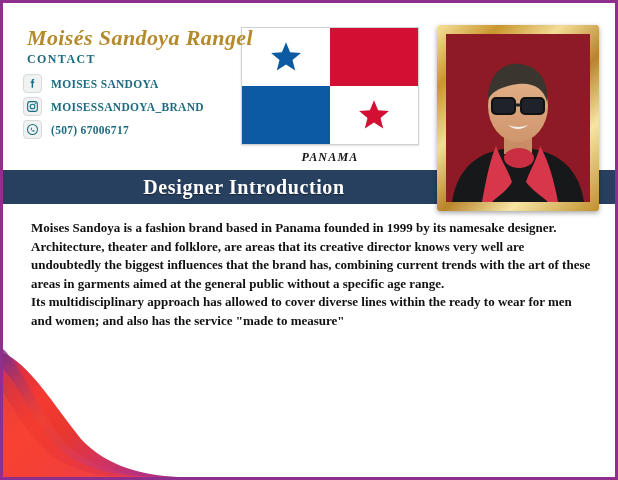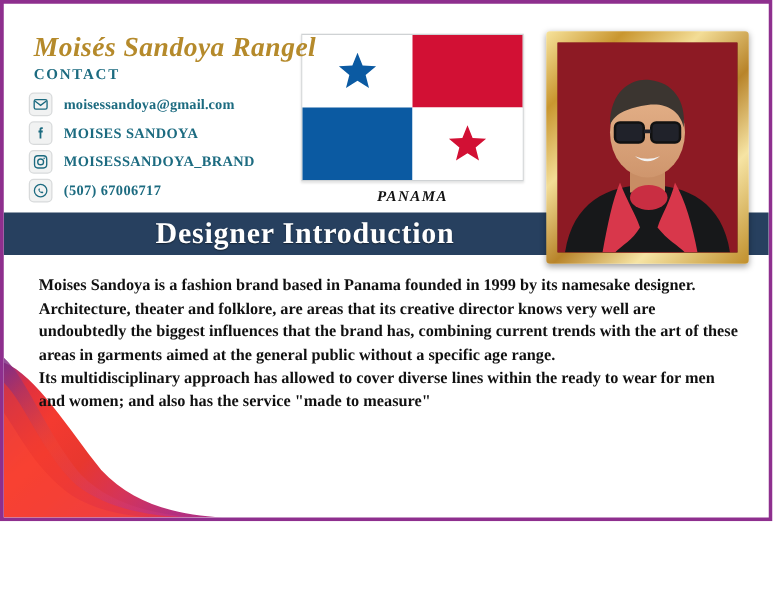--- a/index.html
+++ b/index.html
@@ -7,21 +7,21 @@
     padding: 0;
     background: #ffffff;
   }
   body {
     font-family: "Liberation Serif", serif;
   }
 
   #slide {
     position: relative;
     width: 618px;
-    height: 417px;
+    height: 480px;
     background: #ffffff;
     overflow: hidden;
     box-sizing: border-box;
     border: 3px solid #8e2f8e;
   }
 
   
   .drape {
     position: absolute;
     left: 0;
@@ -179,21 +179,21 @@
     background: #27405f;
     border-top: 1px solid #1d3css;
     z-index: 2;
     display: flex;
     align-items: center;
     justify-content: center;
   }
   .banner-title {
     font-family: "Liberation Serif", serif;
     font-weight: bold;
-    font-size: 24px;
+    font-size: 20px;
     color: #ffffff;
     letter-spacing: 0.6px;
     margin-right: 130px;
     text-shadow: 0 1px 1px rgba(0,0,0,0.45);
   }
 
   
   .body-text {
     position: absolute;
     left: 28px;
@@ -237,29 +237,20 @@
     <path d="M0 22 C 18 40, 30 78, 58 104 C 84 124, 118 129, 150 130 L 0 130 Z" fill="#f5392c" opacity="0.55"></path>
     <path d="M0 46 C 14 66, 26 92, 54 112 C 76 126, 104 130, 130 130 L 0 130 Z" fill="#ff4a36" opacity="0.4"></path>
   </svg>
 
   <div class="name-title">Moisés Sandoya Rangel</div>
 
   <div class="contact-heading">CONTACT</div>
 
   <div class="contact-list">
 
-    <div class="contact-row">
-      <span class="c-icon">
-        <svg width="13" height="13" viewBox="0 0 24 24" fill="none" stroke="#1c6b80" stroke-width="2">
-          <rect x="2.5" y="5" width="19" height="14" rx="2.5"></rect>
-          <path d="M3.5 7 L12 13.5 L20.5 7"></path>
-        </svg>
-      </span>
-      <span class="c-label lower">moisessandoya@gmail.com</span>
-    </div>
 
     <div class="contact-row">
       <span class="c-icon">
         <svg width="13" height="13" viewBox="0 0 24 24">
           <path fill="#1c6b80" d="M15.2 8.3h-2.1V6.9c0-.66.44-.81.74-.81h1.32V3.5h-1.9c-2.3 0-2.82 1.72-2.82 2.82v1.98H8.8v2.7h1.64V20h2.66v-9h2.02l.08-2.7z"></path>
         </svg>
       </span>
       <span class="c-label">MOISES SANDOYA</span>
     </div>
 

